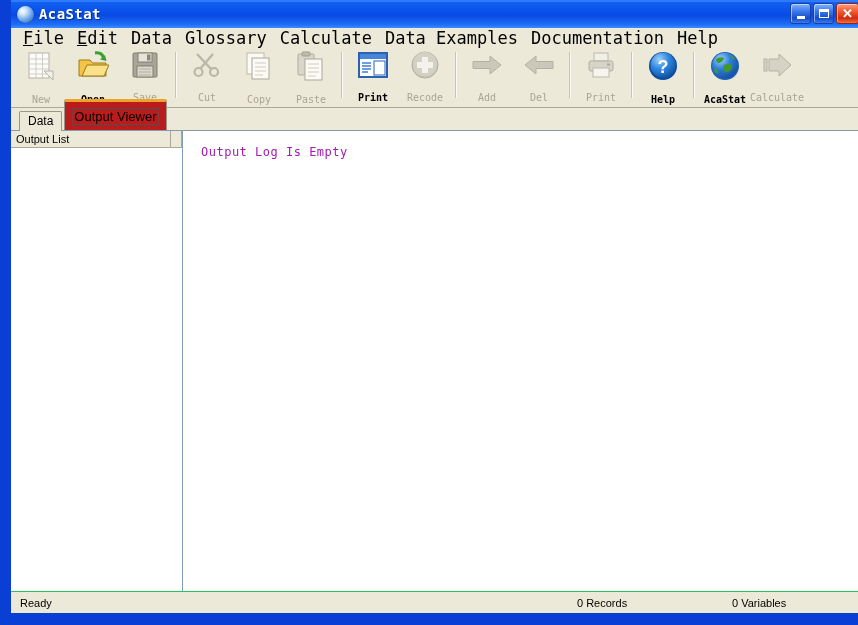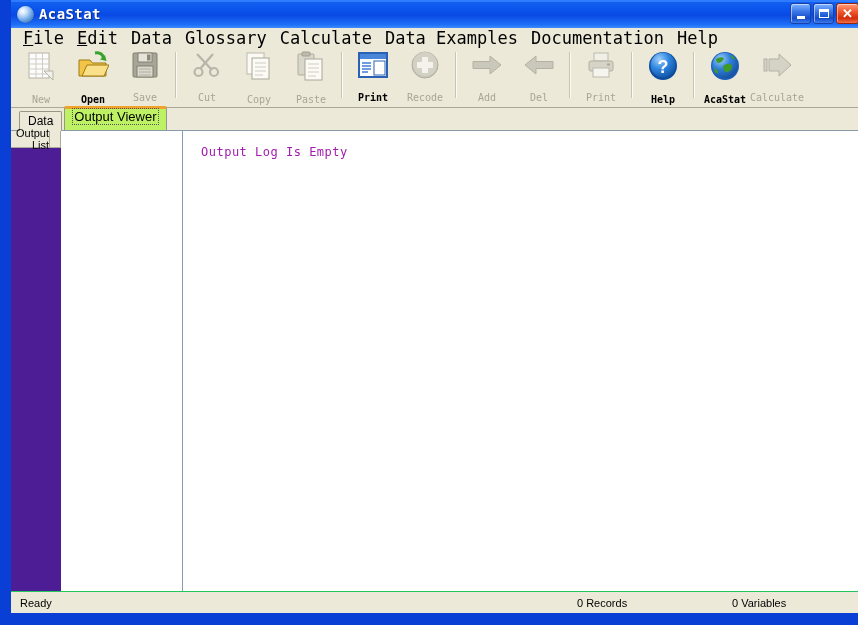--- a/index.html
+++ b/index.html
@@ -94,32 +94,31 @@
     display:flex;align-items:flex-end;padding-left:8px;
     border-bottom:1px solid #8a9ba8;position:relative;
   }
   .tab{
     font-family:"Liberation Sans",sans-serif;font-size:12px;color:#000;
     padding:2px 8px 2px 8px;margin-right:2px;cursor:default;
     background:#ece9d8;border:1px solid #9a9687;border-bottom:none;
     border-radius:2px 2px 0 0;line-height:15px;position:relative;top:1px;
   }
   .tab.active{
-    background:#bef264;border-top:3px solid #f0a32a;
-    padding-top:0;font-size:13px;top:0;height:19px;
+    background:#b91c1c;border-top:3px solid #f0a32a;
+    padding-top:7px;font-size:13px;top:0;height:19px;
     box-shadow:none;z-index:2;
   }
   .tab.active span{outline:1px dotted #555;display:inline-block;padding:0 1px;}
   
   .content{flex:1 1 auto;display:flex;background:#ece9d8;min-height:0;position:relative;}
   .left-pane{
-    width:172px;flex:0 0 172px;background:#4c1d95;
-    display:flex;flex-direction:row;border-right:1px solid #7f9db9;
+    width:172px;flex:0 0 172px;background:#bef264;
+    display:flex;flex-direction:column;border-right:1px solid #7f9db9;
     box-sizing:border-box;
-    text-align:right;
   }
   .list-header{
     height:17px;flex:0 0 17px;background:#ece9d8;
     border-bottom:1px solid #aca899;border-right:1px solid #aca899;
     display:flex;align-items:center;box-sizing:border-box;
   }
   .list-header .col{
     font-family:"Liberation Sans",sans-serif;font-size:11px;color:#000;
     padding-left:5px;flex:1 1 auto;border-right:1px solid #aca899;height:100%;
     display:flex;align-items:center;box-sizing:border-box;

